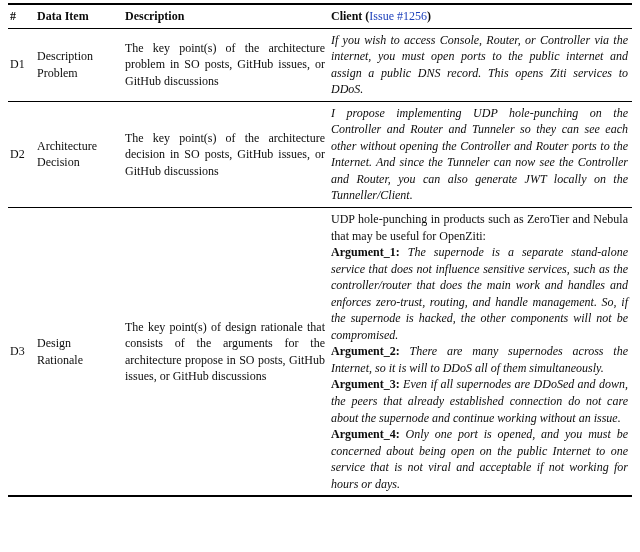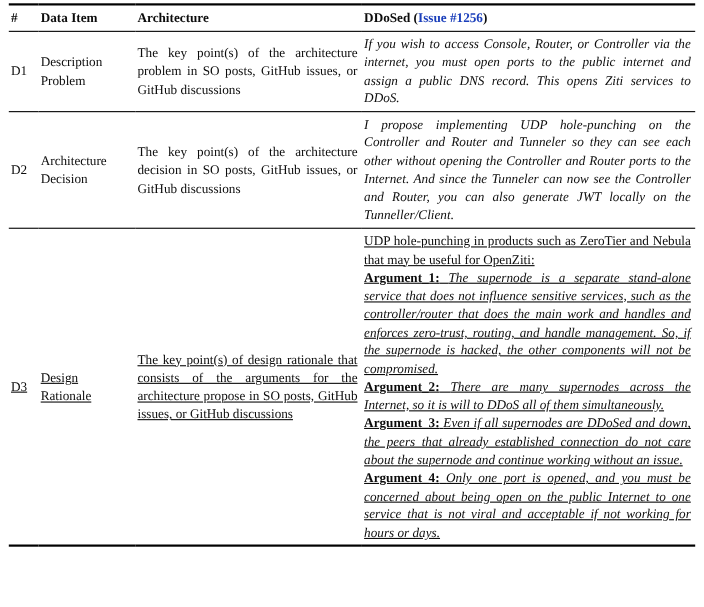--- a/index.html
+++ b/index.html
@@ -26,48 +26,48 @@
     padding:3px 4px 3px 2px;
     border-top:2px solid var(--rule-color);
     border-bottom:1px solid var(--rule-color);
     white-space:nowrap;
   }
   tbody td {
     vertical-align:middle;
     padding:3px 4px 3px 2px;
     border-bottom:1px solid var(--rule-color);
   }
-  tbody tr:last-child td { border-bottom:2px solid var(--rule-color);text-decoration:underline; }
+  tbody tr:last-child td { border-bottom:2px solid var(--rule-color); }
   td.num  { vertical-align:middle;margin-left:20px; }
   td.item { vertical-align:middle; }
   td.desc { text-align:justify; hyphens:auto; -webkit-hyphens:auto; }
   td.example { text-align:justify; hyphens:auto; -webkit-hyphens:auto; }
   .ital { font-style:italic; }
   .arg { margin:0; }
   .arg b { font-style:normal; font-weight:700; }
   .arg i { font-style:italic; }
-  a.issue-link { color:var(--link-color); text-decoration:none; cursor:pointer; font-weight:700; }
+  a.issue-link { color:var(--link-color); text-decoration:none; cursor:pointer; font-weight:400; }
 </style>
 </head>
 <body>
 
 <div class="page">
   <table class="data-table">
     <colgroup>
       <col class="c-num">
         <col class="c-item">
         <col class="c-desc">
         <col class="c-ex">
     </colgroup>
     <thead>
       <tr>
         <th>#</th>
         <th>Data Item</th>
-        <th>Architecture</th>
-        <th><span>DDoSed (</span><a class="issue-link">Issue #1256</a><span>)</span></th>
+        <th>Description</th>
+        <th><span>Client (</span><a class="issue-link">Issue #1256</a><span>)</span></th>
       </tr>
     </thead>
     <tbody>
 
       <tr>
         <td class="num">D1</td>
         <td class="item">Description Problem</td>
         <td class="desc">The key point(s) of the architecture problem in SO posts, GitHub issues, or GitHub discussions</td>
         <td class="example"><span class="ital">If you wish to access Console, Router, or Controller via the internet, you must open ports to the public internet and assign a public DNS record. This opens Ziti services to DDoS.</span></td>
       </tr>

